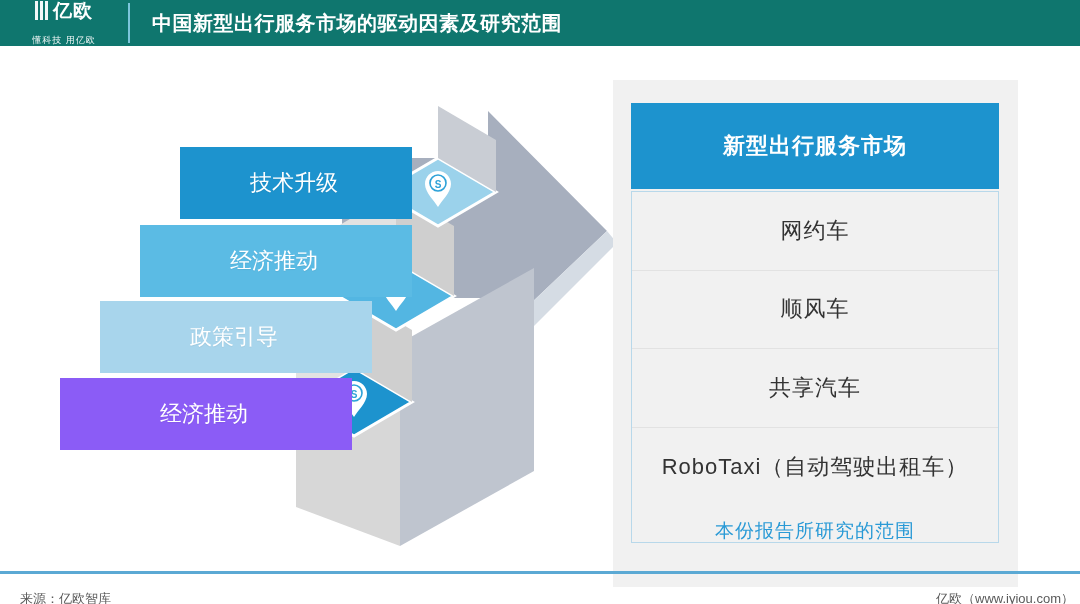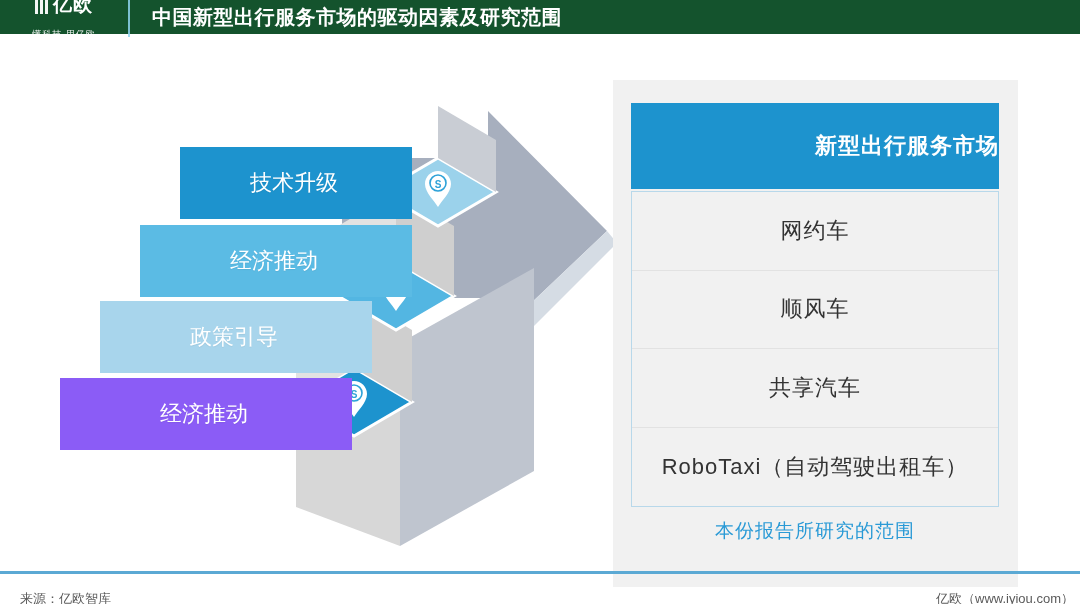--- a/index.html
+++ b/index.html
@@ -6,22 +6,22 @@
   body{
     width:1080px;height:604px;
     background:#ffffff;
     font-family:"Liberation Sans","DejaVu Sans",sans-serif;
     overflow:hidden;
     position:relative;
   }
 
   
   .header{
-    position:absolute;left:0;top:0;width:1080px;height:34px;
-    background:#14532d;
+    position:absolute;left:0;top:0;width:1080px;height:46px;
+    background:#0f766e;
     display:flex;align-items:center;
   }
   .logo-block{
     width:128px;height:46px;
     display:flex;flex-direction:column;align-items:center;justify-content:center;
     flex:0 0 128px;
   }
   .logo-main{
     display:flex;align-items:center;justify-content:center;
     height:24px;margin-top:-1px;
@@ -73,27 +73,27 @@
   .iso{position:absolute;left:250px;top:0;width:400px;height:519px;}
 
   
   .panel{
     position:absolute;left:613px;top:34px;width:405px;height:507px;
     background:#F1F1F1;
   }
   .panel-header{
     position:absolute;left:18px;top:23px;width:368px;height:86px;
     background:#1D93CE;
-    display:flex;align-items:center;justify-content:flex-end;
+    display:flex;align-items:center;justify-content:center;
   }
   .panel-header span{
     color:#ffffff;font-size:22px;font-weight:bold;letter-spacing:1px;
   }
   .panel-list{
-    position:absolute;left:18px;top:111px;width:368px;height:316px;
+    position:absolute;left:18px;top:111px;width:368px;height:352px;
     border:1px solid #B8D8EA;
     box-sizing:border-box;
     background:#F1F1F1;
   }
   .panel-row{
     height:78.5px;
     display:flex;align-items:center;justify-content:center;
     border-bottom:1px solid #E2E2E2;
     box-sizing:border-box;
     color:#333333;font-size:22px;letter-spacing:1px;

